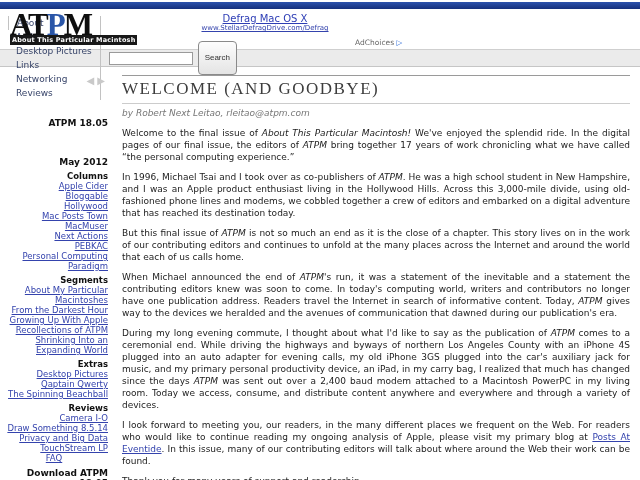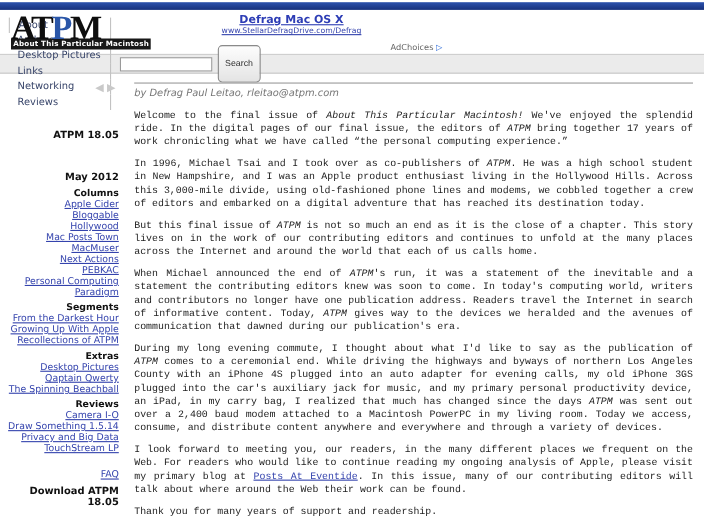--- a/index.html
+++ b/index.html
@@ -10,21 +10,21 @@
   }
   .topbar { height:7px; margin-top:2px; background:linear-gradient(#2c52ad,#16307c); }
 
   
   .header { position:relative; height:40px; }
   .logo { position:absolute; left:10px; top:1px; display:inline-block; cursor:pointer; }
   .logo-word { font-family:"Liberation Serif","DejaVu Serif",serif; font-weight:bold; font-size:31px; line-height:29px; letter-spacing:-2px; color:#0e0e0e; }
   .logo-p { color:#2a56a8; }
   .logo-tag { background:#181818; color:#fff; font-size:6.5px; line-height:8px; text-align:center; padding:1px 2px; margin-top:-4px; letter-spacing:.2px;font-weight:bold; }
   .ad { position:absolute; left:155px; top:4px; width:220px; text-align:center; }
-  .ad-title { font-size:10px; font-weight:bold; color:#2d3db5; text-decoration:underline; cursor:pointer; }
+  .ad-title { font-size:10px; font-weight:normal; color:#2d3db5; text-decoration:underline; cursor:pointer; }
   .ad-desc { font-size:7.5px; color:#333; margin-top:1px; white-space:nowrap; }
   .ad-url { font-size:7px; color:#3443ad; text-decoration:underline; cursor:pointer;text-align:center; }
   .adchoices { position:absolute; left:355px; top:29px; font-size:7.5px; color:#666; cursor:pointer; white-space:nowrap; }
   .adchoices-icon { color:#2d6bd8; }
 
   
   .navbar { display:flex; align-items:center; height:16px; background:#ebebeb; border-top:1px solid #cfcfcf; border-bottom:1px solid #c6c6c6; padding-left:8px; font-size:9px; }
   .nav-tabs { display:flex; align-items:stretch;flex-direction:column; }
   .nav-item { padding:2px 8px; border-right:1px solid #c2c2c2; color:#38456a; cursor:pointer; white-space:nowrap; }
   .nav-item:first-child { border-left:1px solid #c2c2c2; }
@@ -33,27 +33,27 @@
 
   
   .content { display:flex; align-items:flex-start; padding-top:8px; }
   .sidebar { width:114px; flex:none; text-align:right; font-size:8.5px; line-height:10px; }
   .sb-arrows { padding:1px 6px 3px 0; color:#c9c9c9; font-size:10px; letter-spacing:3px; }
   .sb-arrows span { cursor:pointer; }
   .sb-issue { font-weight:bold; font-size:9px; line-height:10px; padding-right:6px; color:#111;margin-top:29px; }
   .sb-link { display:block; padding-right:6px; color:#3443ad; text-decoration:underline; line-height:10px; cursor:pointer; }
   .sb-link.current { background:#e0e0e0; color:#333; font-style:italic; text-decoration:none; }
   .sb-heading { font-weight:bold; margin-top:4px; padding-right:6px; color:#111; line-height:10px; }
-  .sb-faq { margin-top:14px; }
+  .sb-faq { margin-top:0;text-align:center; }
   .sb-download { font-weight:bold; font-size:9px; margin-top:5px; padding-right:6px; color:#111; line-height:10px; }
 
   .main { flex:1; margin-left:8px; margin-right:10px; border-top:1px solid #9a9a9a; }
   .article-title { font-family:"Liberation Serif","DejaVu Serif",serif; font-size:17px; line-height:20px; letter-spacing:1.5px; color:#3d3d3d; padding:3px 0 4px; border-bottom:1px solid #ccc; }
   .byline { font-style:italic; color:#767676; font-size:9px; margin:4px 0 9px; }
-  .para { font-size:9px; line-height:12px; text-align:justify; color:#1c1c1c; margin:0 0 8px;font-family:Liberation Mono, monospace; }
+  .para { font-size:9px; line-height:12px; text-align:justify; color:#1c1c1c; margin:0 0 8px; }
   .para em { font-style:italic; }
   .para a { color:#3443ad; text-decoration:underline; cursor:pointer; }
 </style>
 </head>
 <body>
 
 <div class="topbar"></div>
 
 <div class="header">
   <div class="logo">
@@ -90,40 +90,43 @@
         <a class="sb-link">Apple Cider</a>
         <a class="sb-link">Bloggable</a>
         <a class="sb-link">Hollywood</a>
         <a class="sb-link">Mac Posts Town</a>
         <a class="sb-link">MacMuser</a>
         <a class="sb-link">Next Actions</a>
         <a class="sb-link">PEBKAC</a>
         <a class="sb-link">Personal Computing</a>
         <a class="sb-link">Paradigm</a>
         <div class="sb-heading">Segments</div>
+        <a class="sb-link">About My Particular Macintoshes</a>
         <a class="sb-link">From the Darkest Hour</a>
         <a class="sb-link">Growing Up With Apple</a>
         <a class="sb-link">Recollections of ATPM</a>
+        <a class="sb-link">Shrinking Into an Expanding World</a>
         <div class="sb-heading">Extras</div>
         <a class="sb-link">Desktop Pictures</a>
         <a class="sb-link">Qaptain Qwerty</a>
         <a class="sb-link">The Spinning Beachball</a>
         <div class="sb-heading">Reviews</div>
         <a class="sb-link">Camera I-O</a>
-        <a class="sb-link">Draw Something 1.5.14</a>
+        <a class="sb-link">Draw Something 8.5.14</a>
         <a class="sb-link">Privacy and Big Data</a>
         <a class="sb-link">TouchStream LP</a>
       </div>
     <div class="sb-link sb-faq">FAQ</div>
     <div class="sb-download">Download ATPM 18.05</div>
 
   </div>
 
   <div class="main">
-    <div class="byline">by Defrag Paul Leitao, rleitao@atpm.com</div>
+    <div class="article-title">WELCOME (AND GOODBYE)</div>
+    <div class="byline">by Robert Next Leitao, rleitao@atpm.com</div>
     <div>
         <p class="para"><span>Welcome to the final issue of </span><em>About This Particular Macintosh!</em><span> We've enjoyed the splendid ride. In the digital pages of our final issue, the editors of </span><em>ATPM</em><span> bring together 17 years of work chronicling what we have called “the personal computing experience.”</span></p>
         <p class="para"><span>In 1996, Michael Tsai and I took over as co-publishers of </span><em>ATPM</em><span>. He was a high school student in New Hampshire, and I was an Apple product enthusiast living in the Hollywood Hills. Across this 3,000-mile divide, using old-fashioned phone lines and modems, we cobbled together a crew of editors and embarked on a digital adventure that has reached its destination today.</span></p>
         <p class="para"><span>But this final issue of </span><em>ATPM</em><span> is not so much an end as it is the close of a chapter. This story lives on in the work of our contributing editors and continues to unfold at the many places across the Internet and around the world that each of us calls home.</span></p>
         <p class="para"><span>When Michael announced the end of </span><em>ATPM</em><span>'s run, it was a statement of the inevitable and a statement the contributing editors knew was soon to come. In today's computing world, writers and contributors no longer have one publication address. Readers travel the Internet in search of informative content. Today, </span><em>ATPM</em><span> gives way to the devices we heralded and the avenues of communication that dawned during our publication's era.</span></p>
         <p class="para"><span>During my long evening commute, I thought about what I'd like to say as the publication of </span><em>ATPM</em><span> comes to a ceremonial end. While driving the highways and byways of northern Los Angeles County with an iPhone 4S plugged into an auto adapter for evening calls, my old iPhone 3GS plugged into the car's auxiliary jack for music, and my primary personal productivity device, an iPad, in my carry bag, I realized that much has changed since the days </span><em>ATPM</em><span> was sent out over a 2,400 baud modem attached to a Macintosh PowerPC in my living room. Today we access, consume, and distribute content anywhere and everywhere and through a variety of devices.</span></p>
         <p class="para"><span>I look forward to meeting you, our readers, in the many different places we frequent on the Web. For readers who would like to continue reading my ongoing analysis of Apple, please visit my primary blog at </span><a>Posts At Eventide</a><span>. In this issue, many of our contributing editors will talk about where around the Web their work can be found.</span></p>
         <p class="para"><span>Thank you for many years of support and readership.</span></p>
       </div>
   </div>

